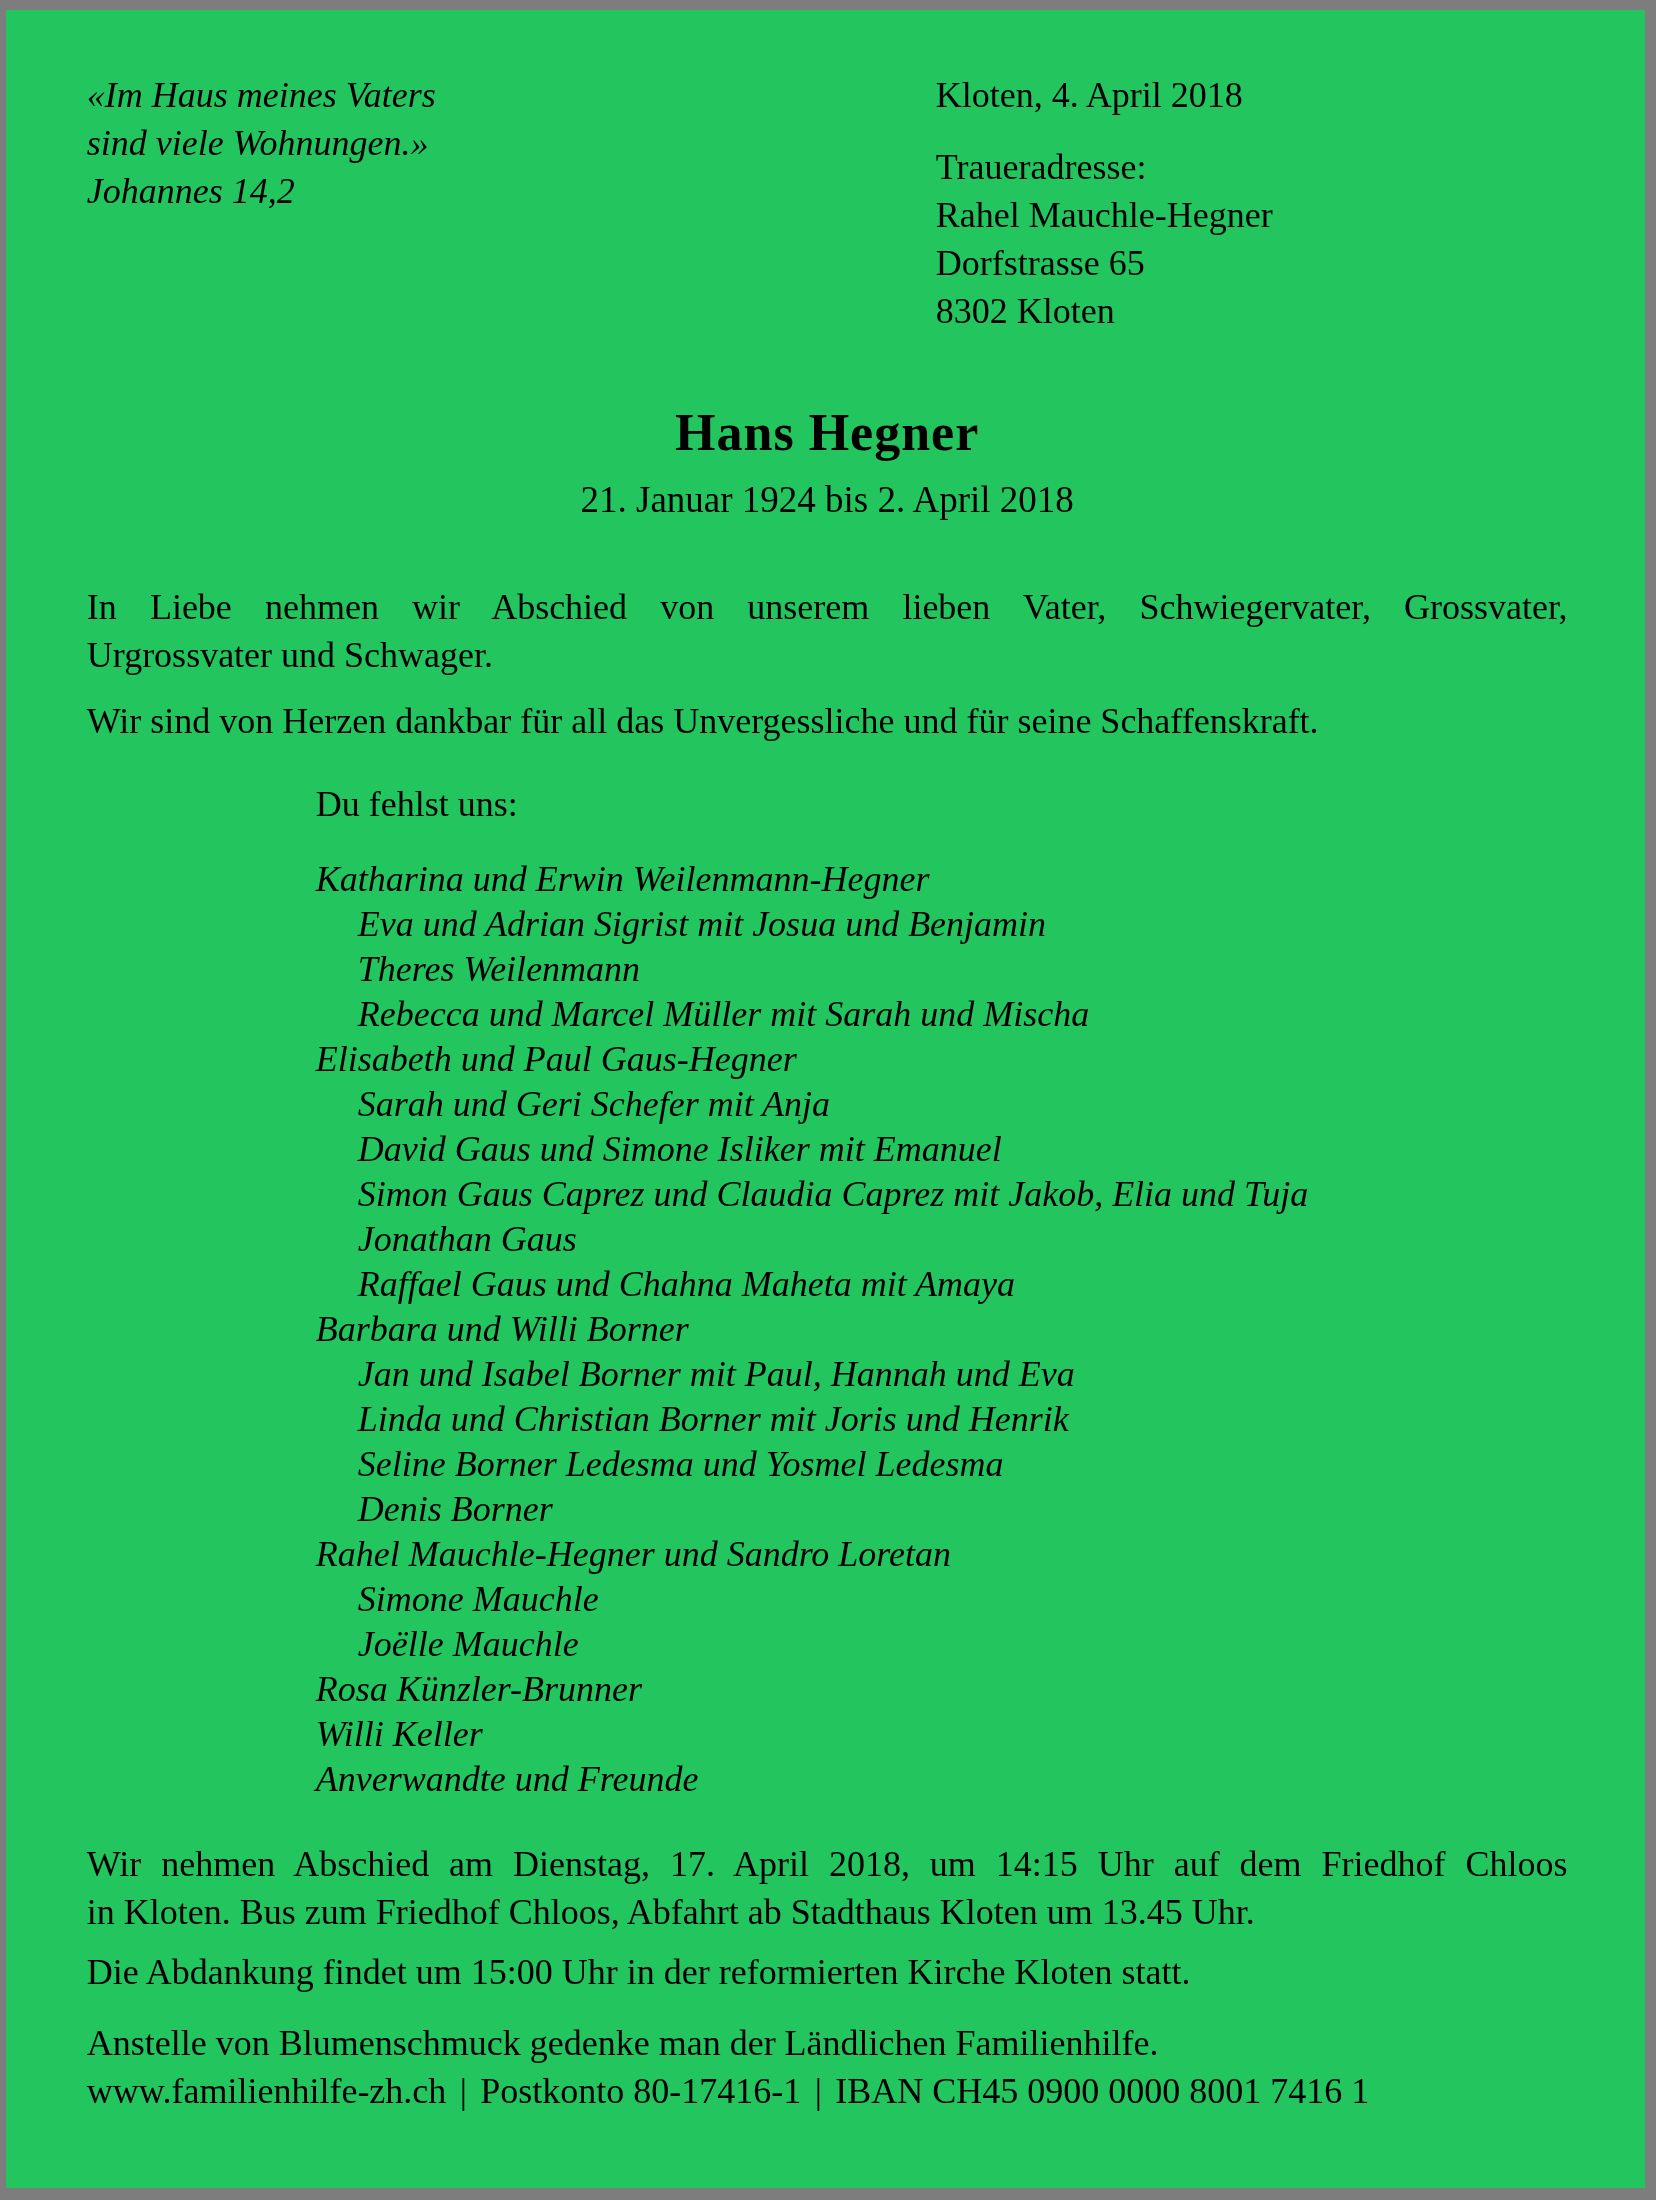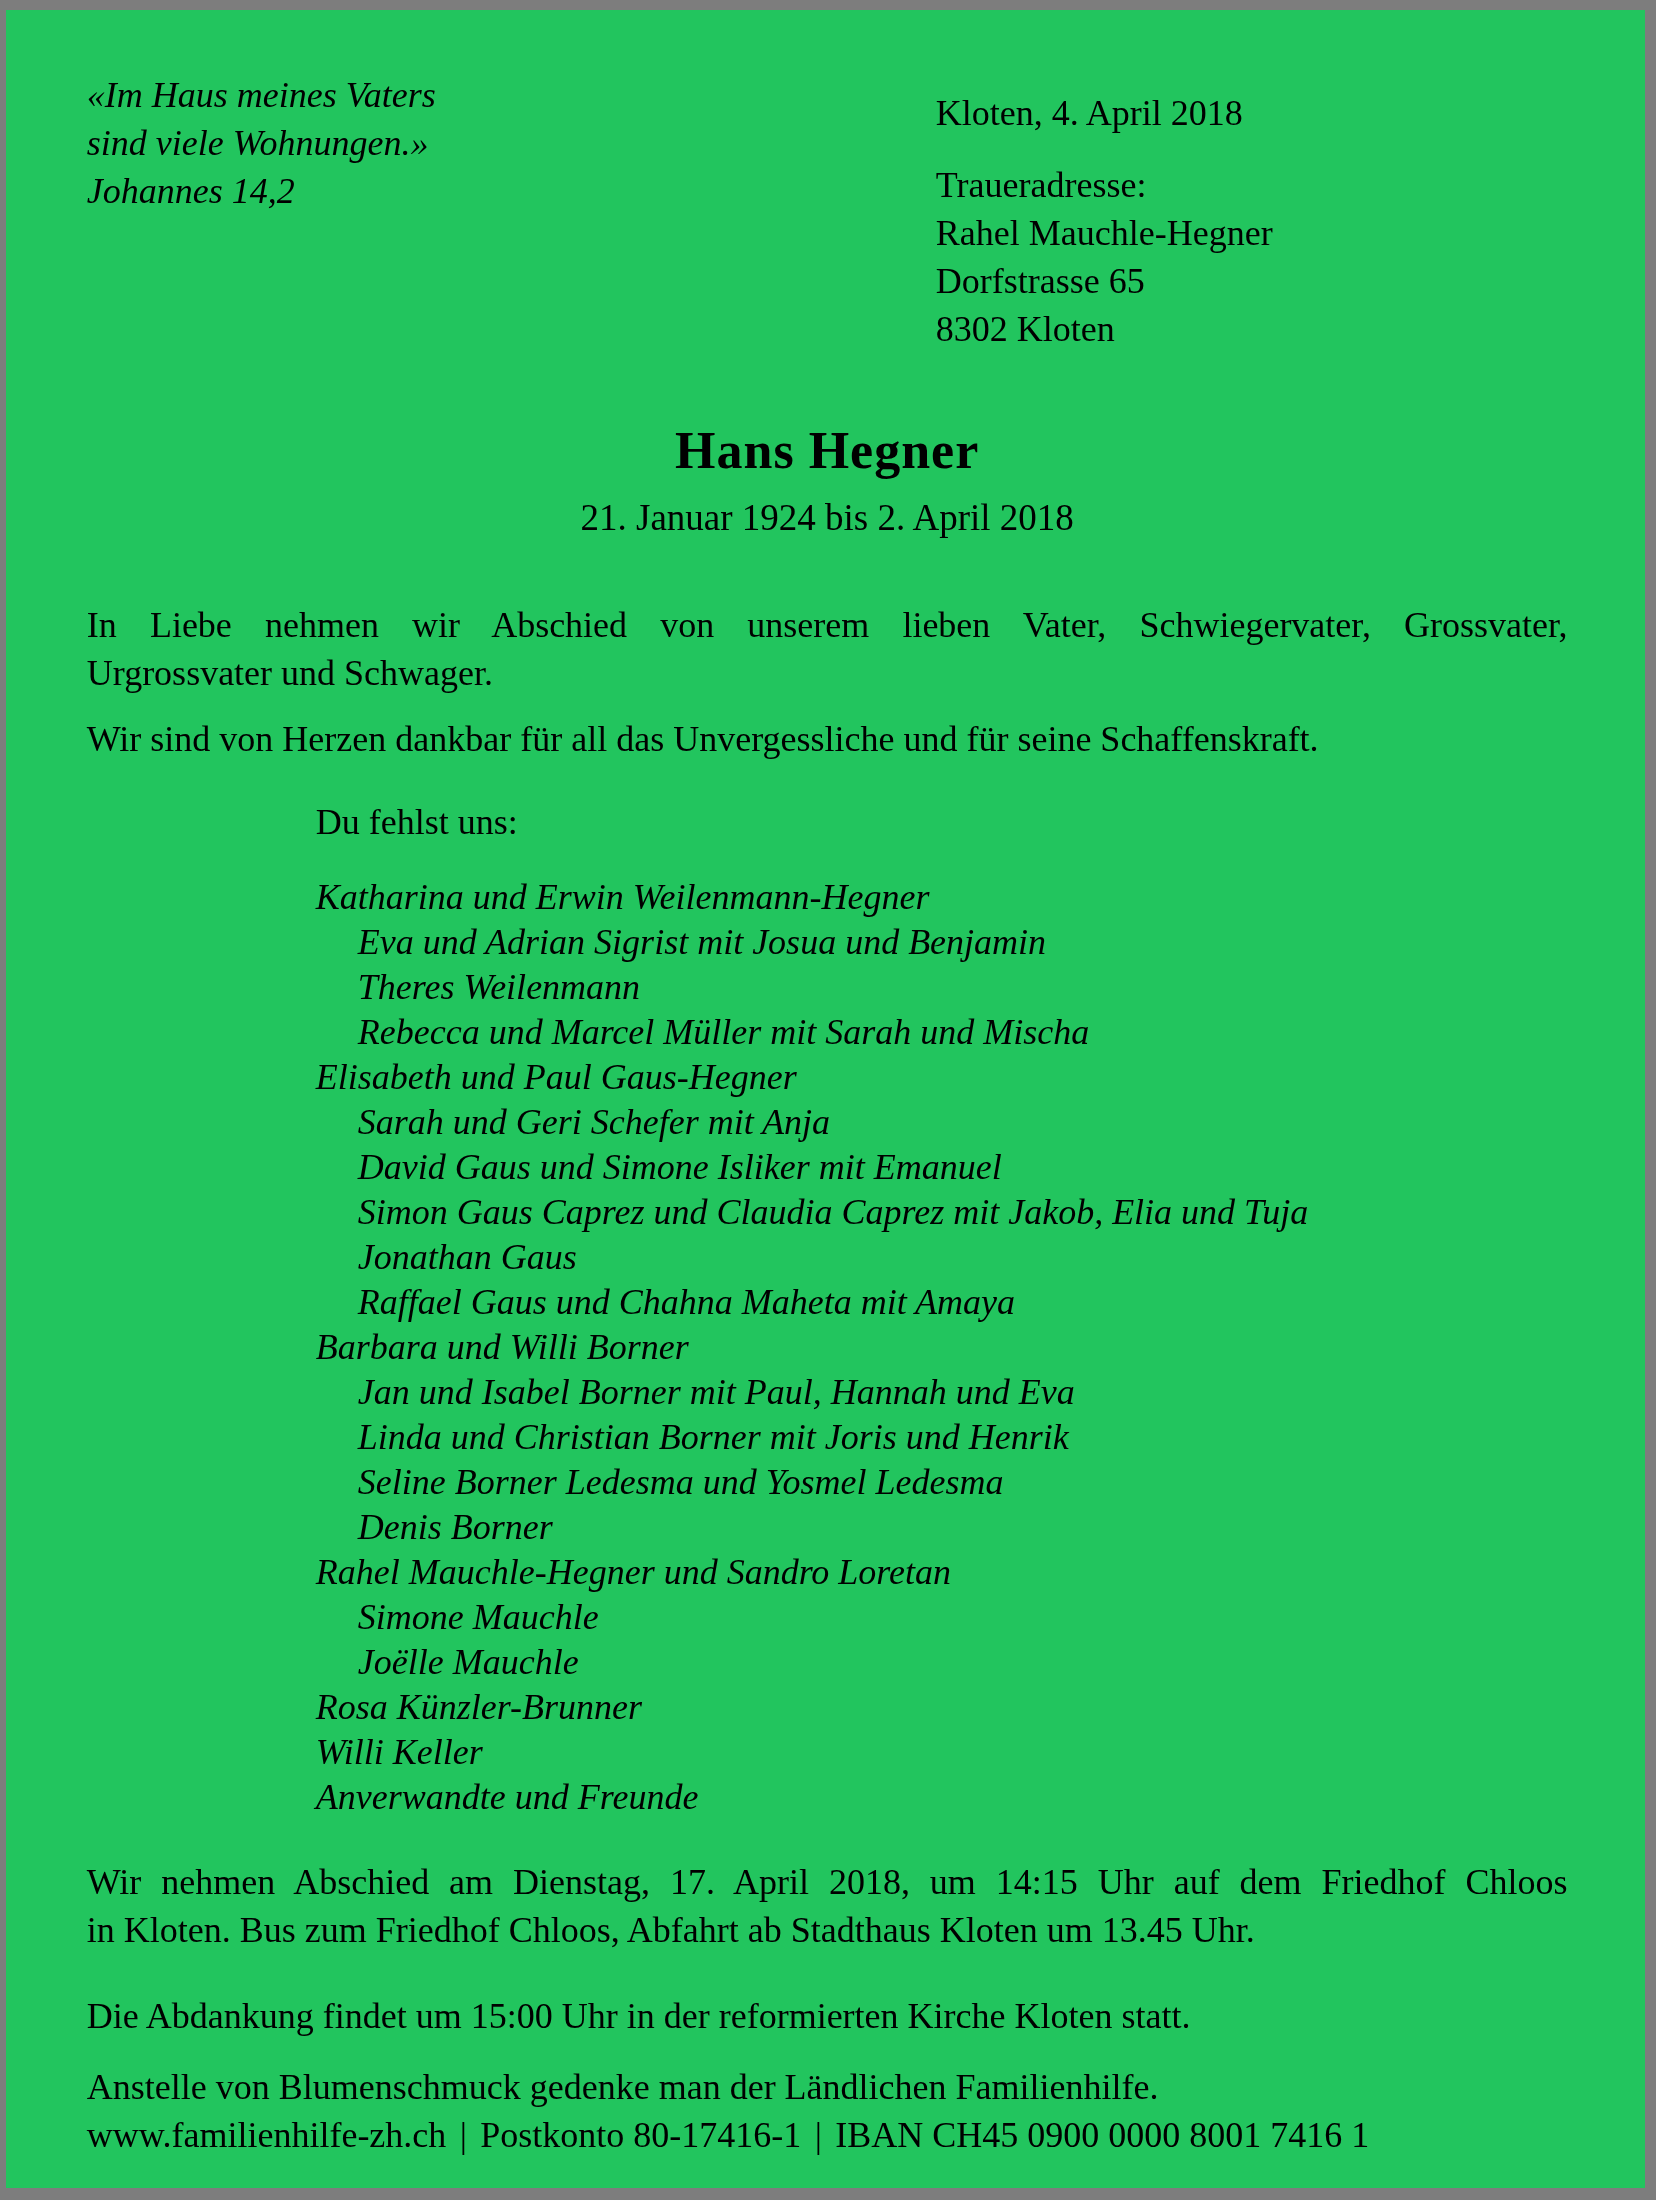--- a/index.html
+++ b/index.html
@@ -27,21 +27,21 @@
   }
   .content {
     position: relative;
     padding: 61px 77px 0 81px;
     font-size: 36px;
     line-height: 48px;
   }
   
   .header-row { display: flex; }
   .quote { font-style: italic; width: 849px; flex: 0 0 849px; }
-  .addr-col { width: 634px; flex: 0 0 634px; margin-top: 18px; }
+  .addr-col { width: 634px; flex: 0 0 634px; }
   .addr-label { margin-top: 24px; }
   
   .title {
     margin-top: 58px;
     text-align: center;
     font-weight: bold;
     font-size: 52px;
     line-height: 79px;
     letter-spacing: 1px;
   }
@@ -58,21 +58,21 @@
   .para-missing { margin-top: 35px; margin-left: 229px; }
   
   .family-list {
     margin-top: 29px;
     margin-left: 229px;
     font-style: italic;
     line-height: 45px;
   }
   .family-line.sub { padding-left: 42px; }
   .para-burial { margin-top: 38px; }
-  .para-service { margin-top: 38px; }
+  .para-service { margin-top: 12px; }
   .para-donation { margin-top: 23px; }
   .sep { padding: 0 13.4px; }
 </style>
 </head>
 <body>
 
 <div class="stage">
   <div class="page">
     <div class="content">
 

